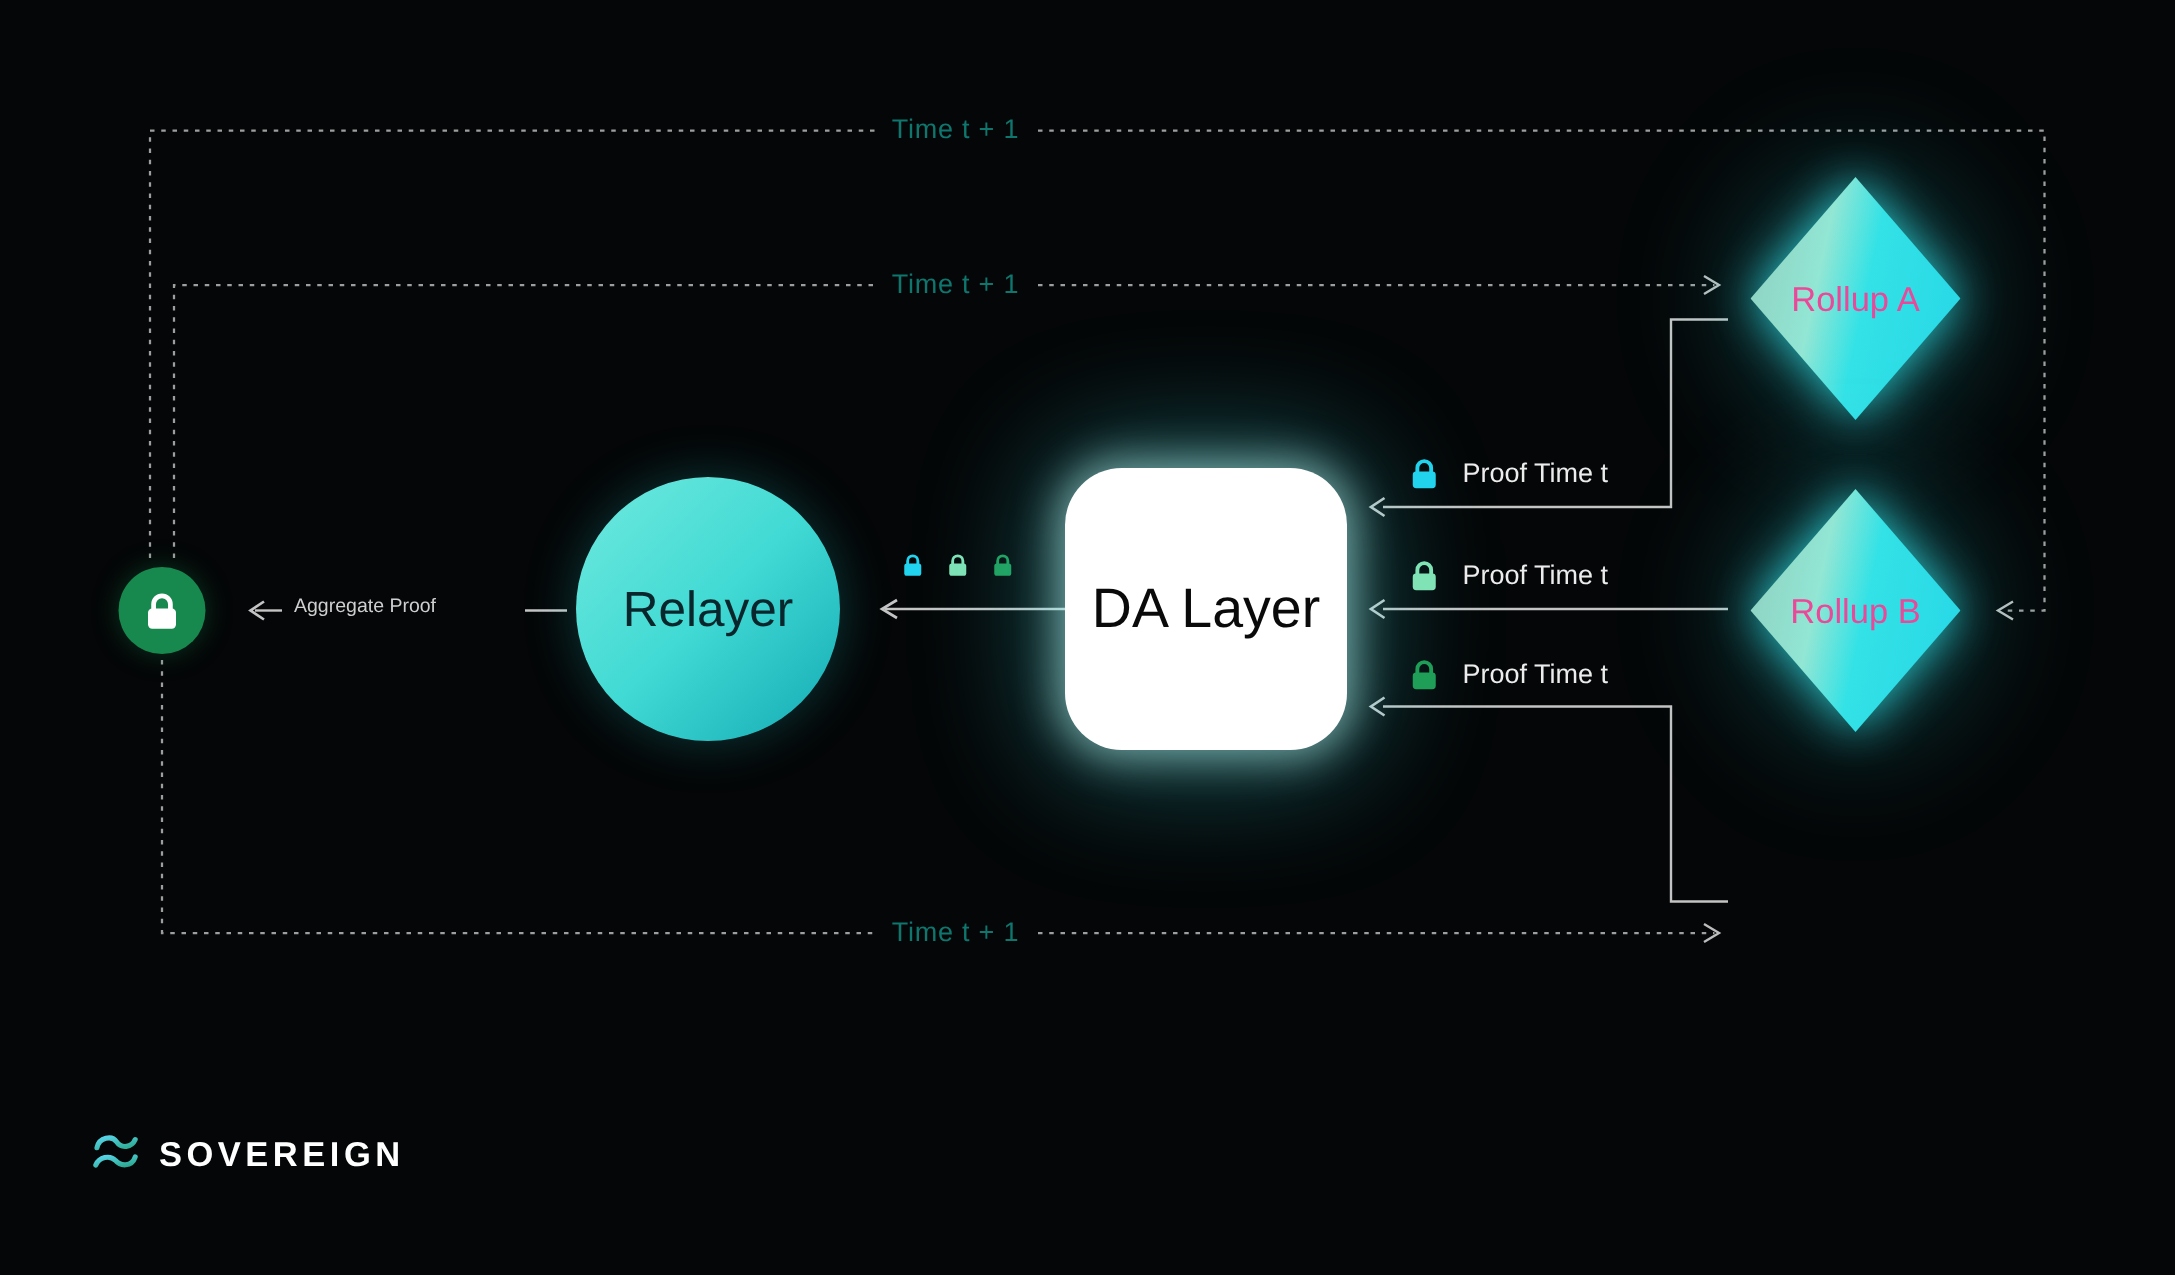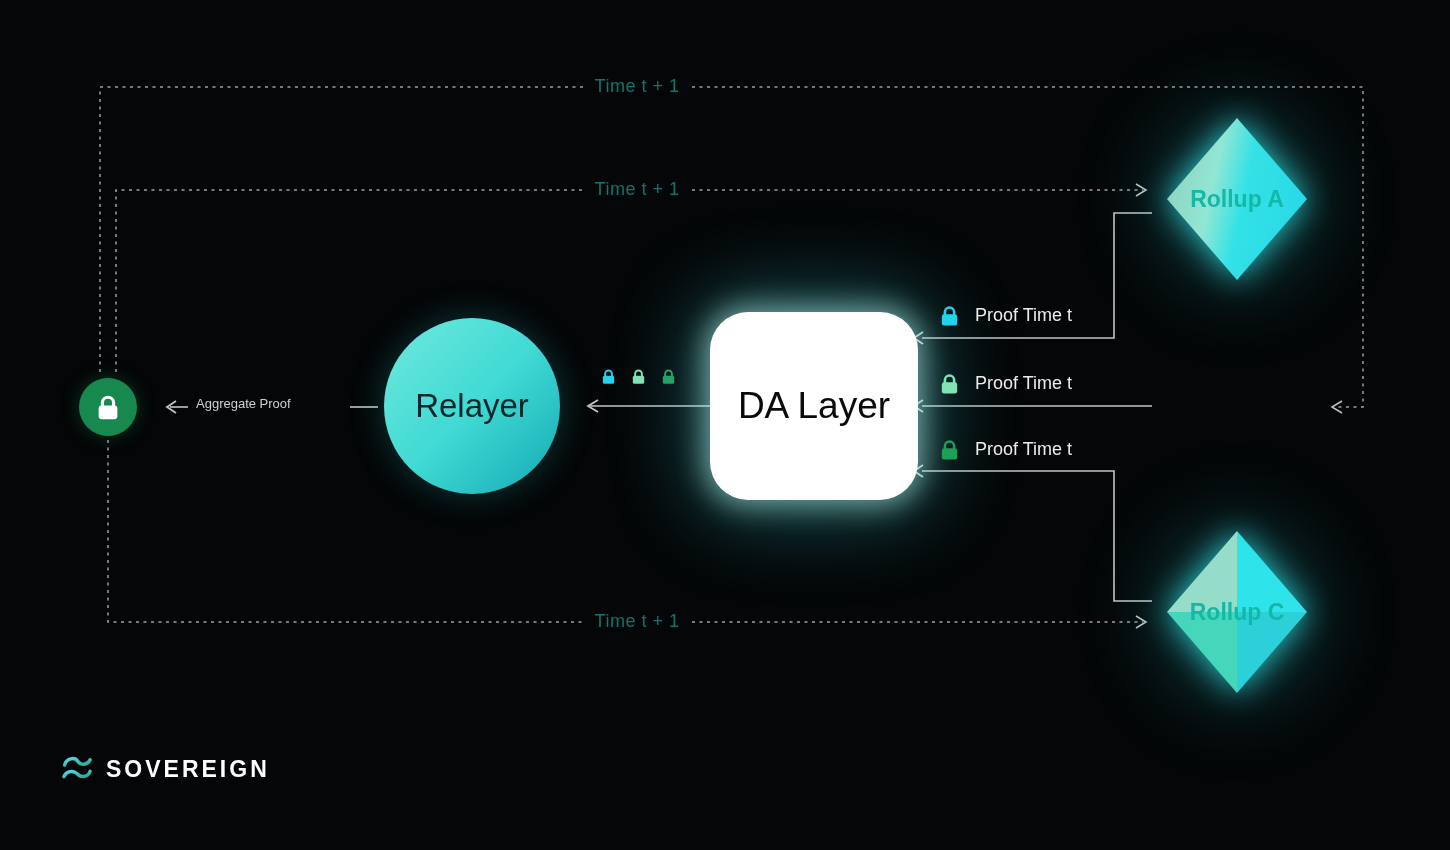--- a/index.html
+++ b/index.html
@@ -34,34 +34,34 @@
     box-shadow: 0 0 18px rgba(23,137,79,.35);
   }
   .relayer {
     left: 384px; top: 318px; width: 176px; height: 176px; border-radius: 50%;
     background: linear-gradient(135deg, #6fe9de 0%, #41dad4 50%, #14aab4 100%);
     display: flex; align-items: center; justify-content: center;
     box-shadow: 0 0 35px rgba(40,210,215,.25);
   }
   .relayer-label { color: #08262b; font-size: 33px; font-weight: 500; }
   .da-box {
-    left: 710px; top: 312px; width: 208px; height: 188px; border-radius: 38px;
+    left: 710px; top: 312px; width: 188px; height: 188px; border-radius: 38px;
     background: #ffffff;
     display: flex; align-items: center; justify-content: center;
     box-shadow: 0 0 28px 6px rgba(190,255,252,.55), 0 0 80px 22px rgba(64,224,232,.30);
   }
   .da-label { color: #0a0a0a; font-size: 37px; font-weight: 500; }
 
   .diamond-wrap { width: 140px; height: 162px;
     filter: drop-shadow(0 0 16px rgba(47,227,234,.85)) drop-shadow(0 0 45px rgba(47,227,234,.40));
   }
   .diamond-label {
     position: absolute; left: 0; top: 0; width: 100%; height: 100%;
     display: flex; align-items: center; justify-content: center;
-    color: #14b8a6; font-size: 23px; font-weight: 700;
+    color: #ec4899; font-size: 23px; font-weight: 400;
   }
 
   
   .proof-row { display: flex; align-items: center; gap: 14px; height: 26px; }
   .proof-label { color: #ececec; font-size: 18px; white-space: nowrap; }
   .lock { display: inline-block; }
   .lock svg { display: block; }
 
   .mini-locks { left: 600px; top: 368px; display: flex; gap: 13px; }
 
@@ -204,30 +204,27 @@
     <span class="proof-label">Proof Time t</span>
   </div>
 
   <div class="abs diamond-wrap" style="left:1167px; top:118px;">
     <svg width="140" height="162" viewBox="0 0 140 162">
       <polygon points="70,0 140,81 70,162 0,81" fill="url(#diamond-grad)"></polygon>
     </svg>
     <div class="diamond-label">Rollup A</div>
   </div>
 
-
-  <div class="abs diamond-wrap" style="left:1167px; top:531px;">
+  <div class="abs diamond-wrap" style="left:1167px; top:326px;">
     <svg width="140" height="162" viewBox="0 0 140 162">
-      <polygon points="70,0 0,81 70,81" fill="#96ddc9"></polygon>
-      <polygon points="70,0 140,81 70,81" fill="#2fe3ea"></polygon>
-      <polygon points="0,81 70,162 70,81" fill="#45d6bc"></polygon>
-      <polygon points="140,81 70,162 70,81" fill="#2bd0d8"></polygon>
+      <polygon points="70,0 140,81 70,162 0,81" fill="url(#diamond-grad)"></polygon>
     </svg>
-    <div class="diamond-label">Rollup C</div>
-  </div>
+    <div class="diamond-label">Rollup B</div>
+  </div>
+
 
   <div class="abs brand">
     <svg width="34" height="30" viewBox="0 0 44 38">
       <path d="M6 14 C8 5 19 3 23 9 C27 15 36 14 39 7" fill="none" stroke="url(#logo-grad)" stroke-width="4.4" stroke-linecap="round"></path>
       <path d="M5 29 C8 22 17 20 22 25 C26 30 36 31 39 22" fill="none" stroke="url(#logo-grad)" stroke-width="4.4" stroke-linecap="round"></path>
     </svg>
     <span class="brand-name">SOVEREIGN</span>
   </div>
 
 </div>

